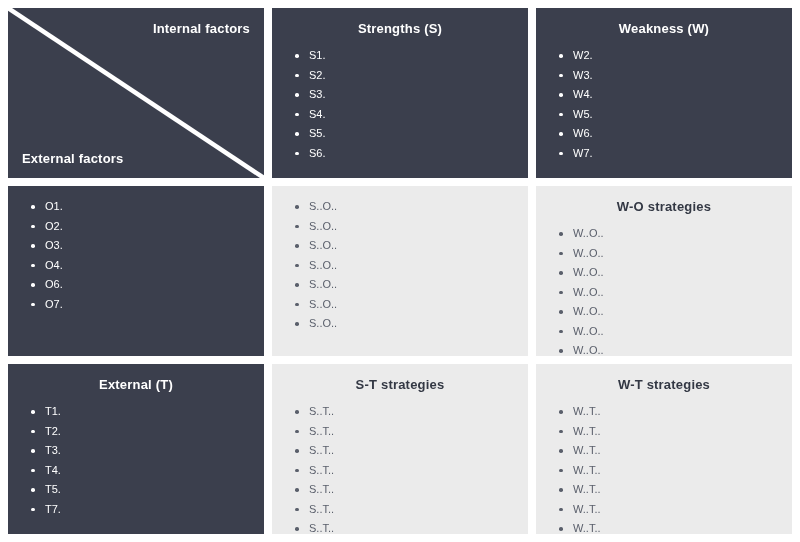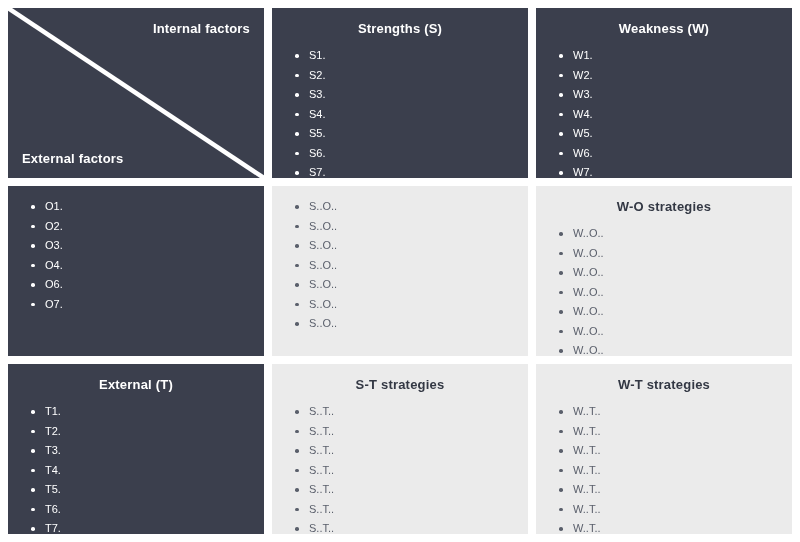--- a/index.html
+++ b/index.html
@@ -93,28 +93,26 @@
 
   <div class="cell dark">
     <h3 class="cell-title">Strengths (S)</h3>
     <ul class="cell-list">
       <li>S1.</li>
       <li>S2.</li>
       <li>S3.</li>
       <li>S4.</li>
       <li>S5.</li>
       <li>S6.</li>
-      <li>S7.</li>
     </ul>
   </div>
 
   <div class="cell dark">
     <h3 class="cell-title">Weakness (W)</h3>
     <ul class="cell-list">
-      <li>W1.</li>
       <li>W2.</li>
       <li>W3.</li>
       <li>W4.</li>
       <li>W5.</li>
       <li>W6.</li>
       <li>W7.</li>
     </ul>
   </div>
 
   <div class="cell dark">
@@ -154,21 +152,20 @@
   </div>
 
   <div class="cell dark">
     <h3 class="cell-title">External (T)</h3>
     <ul class="cell-list">
       <li>T1.</li>
       <li>T2.</li>
       <li>T3.</li>
       <li>T4.</li>
       <li>T5.</li>
-      <li>T6.</li>
       <li>T7.</li>
     </ul>
   </div>
 
   <div class="cell light">
     <h3 class="cell-title">S-T strategies</h3>
     <ul class="cell-list">
       <li>S..T..</li>
       <li>S..T..</li>
       <li>S..T..</li>

